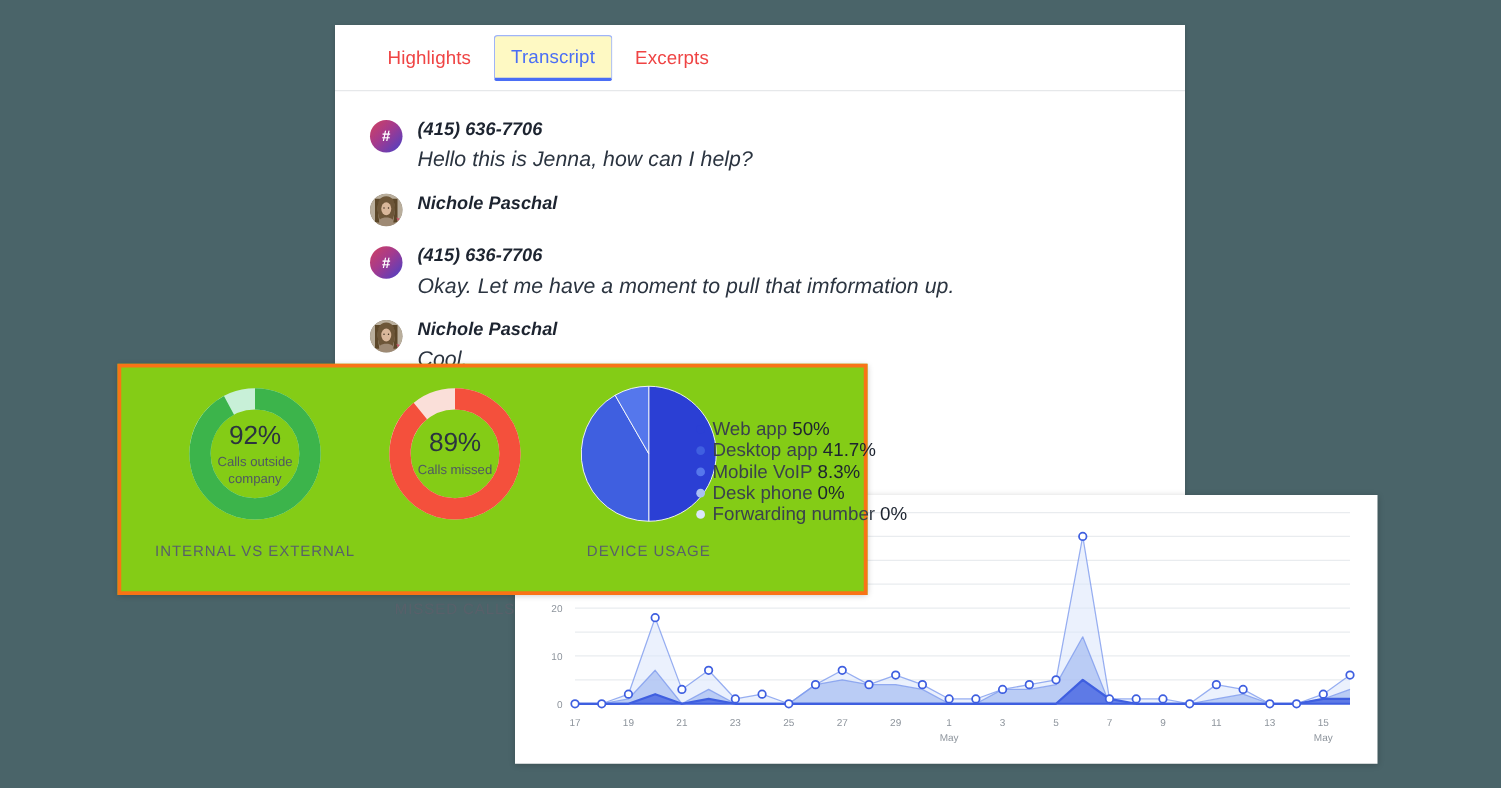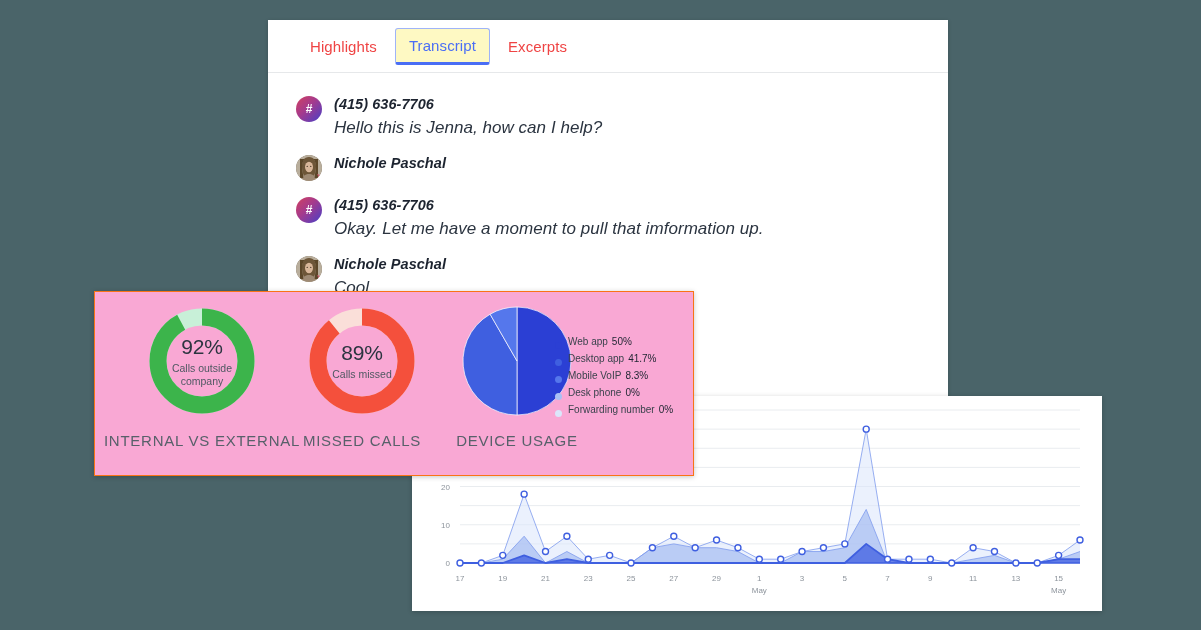--- a/index.html
+++ b/index.html
@@ -106,22 +106,22 @@
     letter-spacing: 0.05px;
   }
 
   
   .stats-panel {
     position: absolute;
     left: 94px;
     top: 291px;
     width: 600px;
     height: 185px;
-    background: #f9a8d4;
-    border: 1px solid #f97316;
+    background: #84cc16;
+    border: 3px solid #f97316;
     box-shadow: 0 1px 5px rgba(0,0,0,0.22);
     z-index: 4;
     box-sizing: border-box;
   }
   .stats-row {
     display: flex;
     height: 100%;
     padding: 14px 0 0 0;
     box-sizing: border-box;
   }
@@ -154,43 +154,43 @@
     letter-spacing: -0.2px;
   }
   .donut-label {
     font-size: 10.5px;
     color: #4f5862;
     line-height: 13px;
     margin-top: 3px;
     max-width: 78px;
   }
   .stat-title {
-    font-size: 15px;
+    font-size: 12px;
     letter-spacing: 0.75px;
     color: #58606a;
     text-transform: uppercase;
     margin-top: 16px;
     text-align: center;
     white-space: nowrap;
   }
   .pie-wrap { width: 110px; height: 110px; }
   .pie-wrap svg { display: block; }
 
   .legend {
     position: absolute;
     left: 460px;
     top: 42px;
     display: flex;
     flex-direction: column;
     gap: 2px;
   }
   .legend-item {
     display: flex;
-    align-items: flex-end;
-    font-size: 10px;
+    align-items: center;
+    font-size: 15px;
     color: #3a424c;
     line-height: 15px;
     white-space: nowrap;
   }
   .legend-dot {
     width: 7px;
     height: 7px;
     border-radius: 50%;
     margin-right: 6px;
     flex: 0 0 7px;
@@ -388,21 +388,21 @@
           <circle id="donut0" cx="55" cy="55" r="44" fill="none" stroke="#3cb44b" stroke-width="17" transform="rotate(-90 55 55)" stroke-linecap="butt" stroke-dasharray="254.34334123462963 276.46015351590177"></circle>
         </svg>
         <div class="donut-center">
           <div class="donut-value">92%</div>
           <div class="donut-label">Calls outside company</div>
         </div>
       </div>
       <div class="stat-title">INTERNAL VS EXTERNAL</div>
     </div>
 
-    <div class="stat-cell donut-cell" style="margin-left:10px;">
+    <div class="stat-cell donut-cell" style="margin-left:10px;gap:46px;">
       <div class="donut-wrap">
         <svg width="110" height="110" viewBox="0 0 110 110">
           <circle cx="55" cy="55" r="44" fill="none" stroke="#fadfd9" stroke-width="17"></circle>
           <circle id="donut1" cx="55" cy="55" r="44" fill="none" stroke="#f4503c" stroke-width="17" transform="rotate(-90 55 55)" stroke-linecap="butt" stroke-dasharray="246.04953662915258 276.46015351590177"></circle>
         </svg>
         <div class="donut-center">
           <div class="donut-value">89%</div>
           <div class="donut-label">Calls missed</div>
         </div>
       </div>

